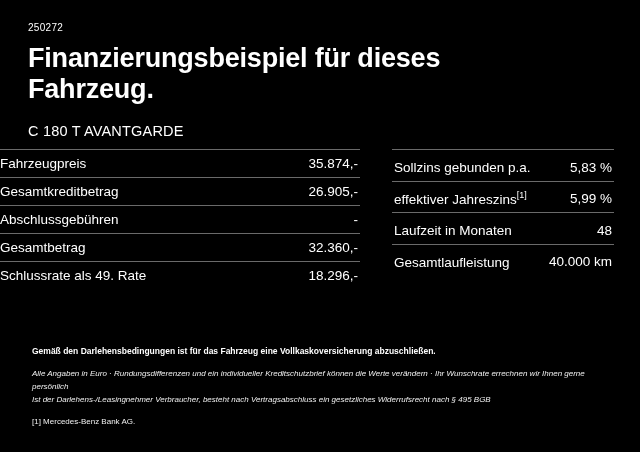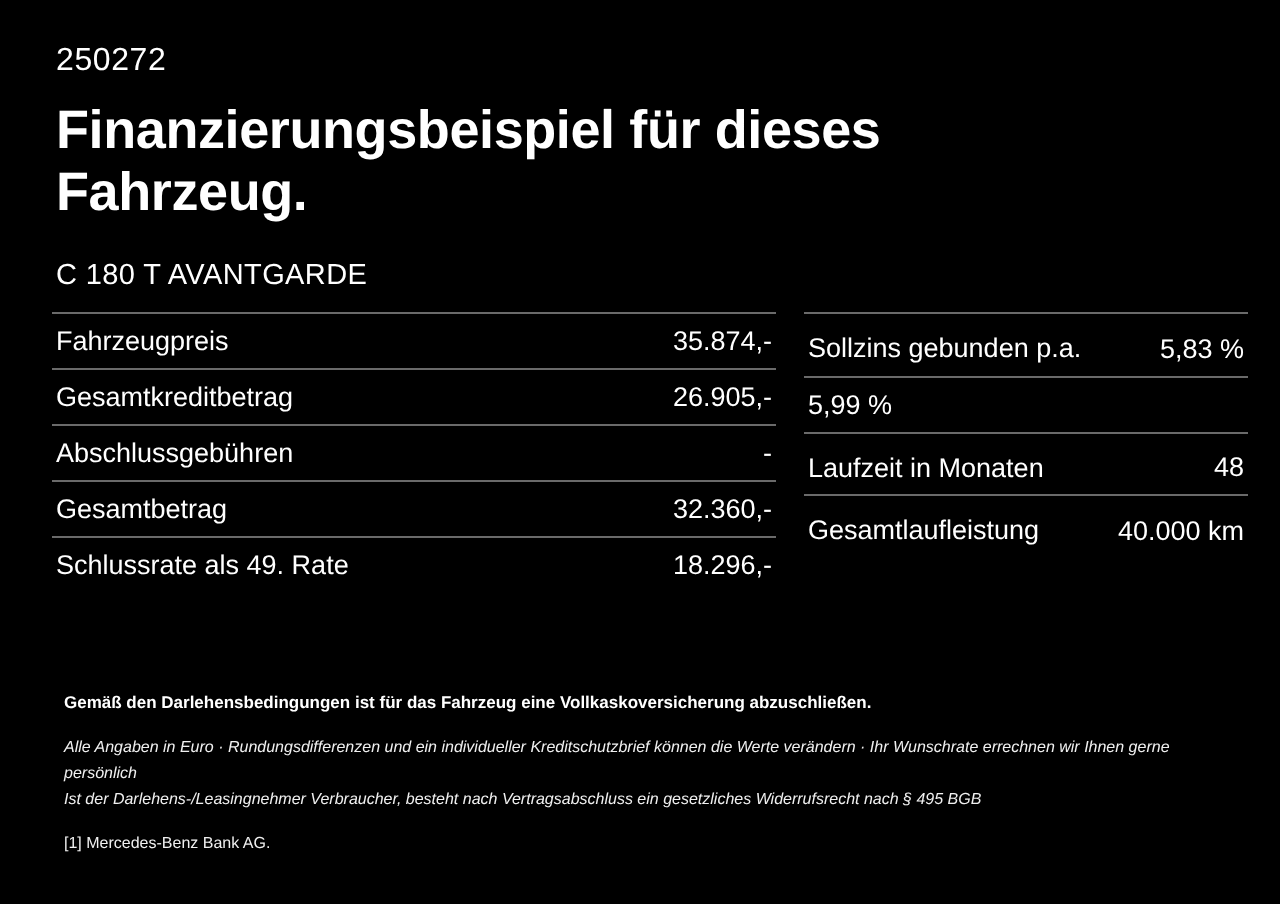--- a/index.html
+++ b/index.html
@@ -16,21 +16,21 @@
   }
   .page {
     position: relative;
     width: 640px;
     height: 452px;
     background: #000000;
     box-sizing: border-box;
     padding: 22px 26px 0 26px;
   }
   .ref-number {
-    font-size: 16px;
+    font-size: 10px;
     letter-spacing: 0.3px;
     color: #ffffff;
     margin: 0 0 10px 2px;
   }
   .headline {
     font-size: 27px;
     line-height: 31px;
     font-weight: 700;
     letter-spacing: -0.2px;
     margin: 0 0 18px 2px;
@@ -38,21 +38,22 @@
   }
   .model {
     font-size: 14.5px;
     letter-spacing: 0.2px;
     margin: 0 0 6px 2px;
     padding-bottom: 4px;
   }
   .columns {
     display: flex;
     align-items: flex-start;
-    gap: 0px;
+    gap: 18px;
+    justify-content: flex-end;
   }
   .col-left {
     width: 362px;
     flex: 0 0 362px;
   }
   .col-right {
     width: 222px;
     flex: 0 0 222px;
     margin-left: 14px;
   }
@@ -142,20 +143,21 @@
         <span class="value">18.296,-</span>
       </div>
     </div>
 
     <div class="col-right">
       <div class="row">
         <span class="label"><span>Sollzins gebunden p.a.</span><span class="sup"></span></span>
         <span class="value">5,83 %</span>
       </div>
       <div class="row">
+        <span class="label"><span>effektiver Jahreszins</span><span class="sup">[1]</span></span>
         <span class="value">5,99 %</span>
       </div>
       <div class="row">
         <span class="label"><span>Laufzeit in Monaten</span><span class="sup"></span></span>
         <span class="value">48</span>
       </div>
       <div class="row">
         <span class="label"><span>Gesamtlaufleistung</span><span class="sup"></span></span>
         <span class="value">40.000 km</span>
       </div>

